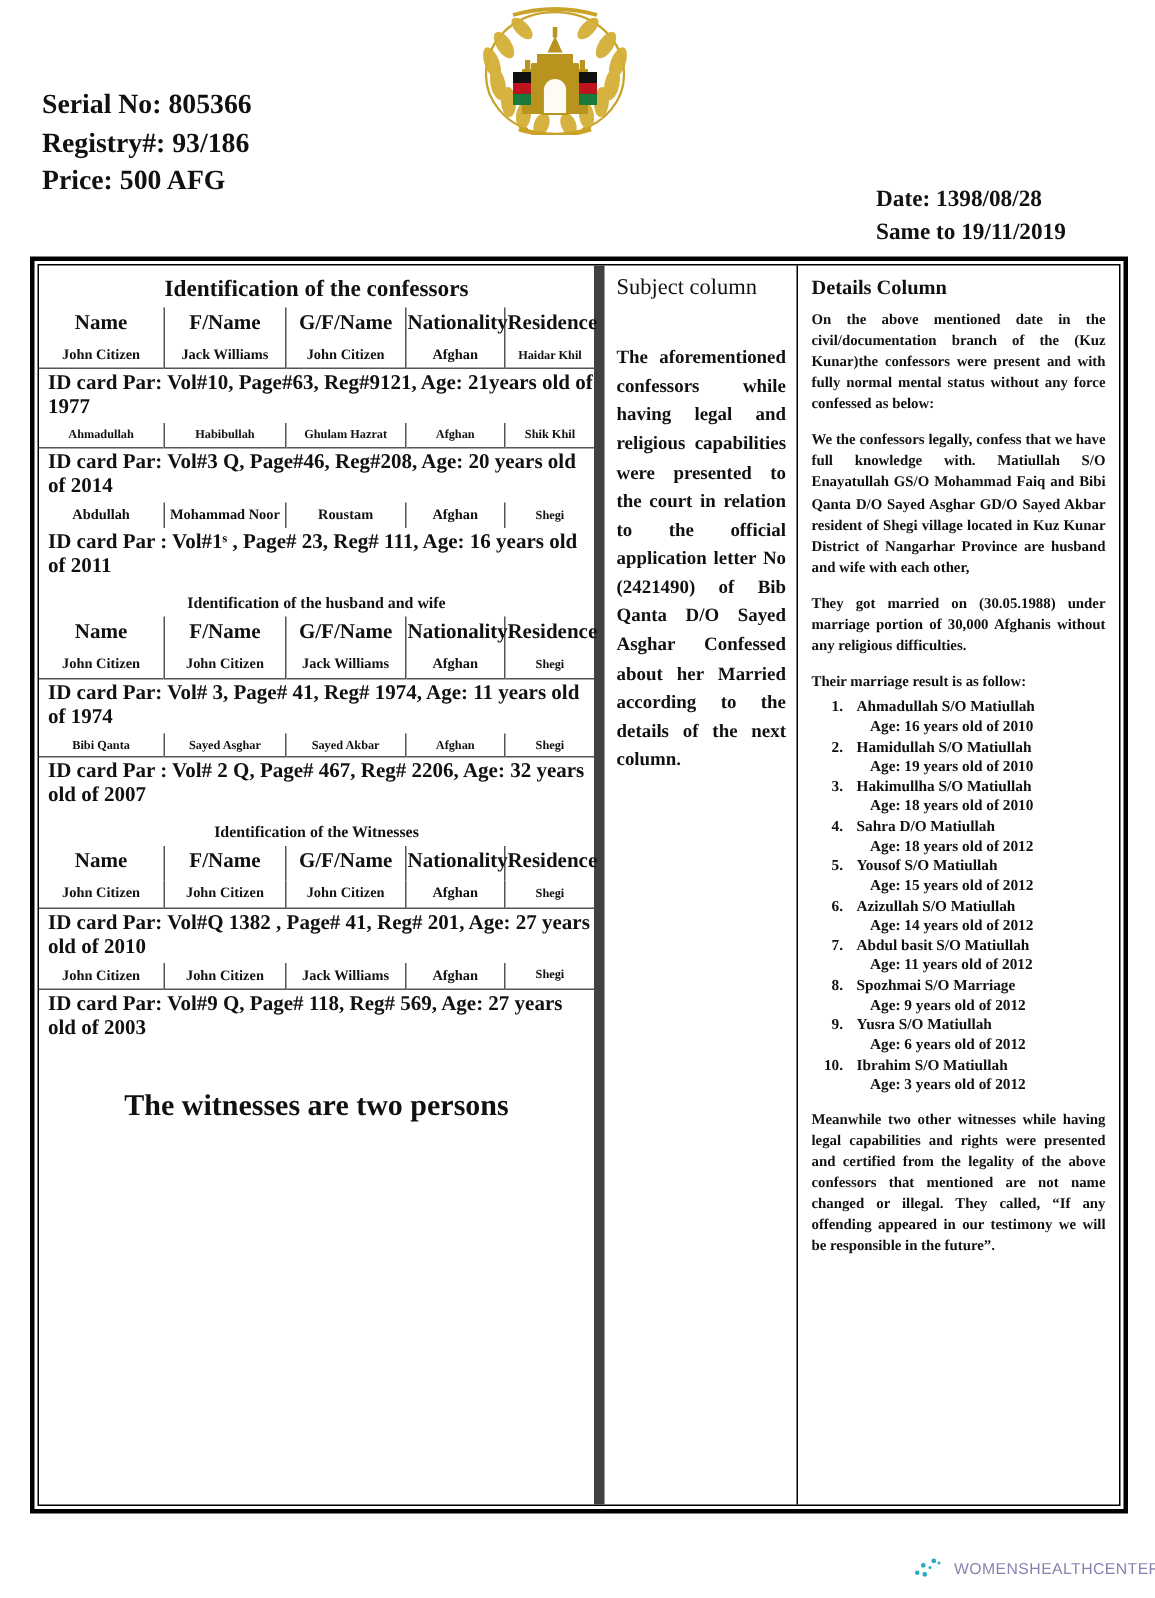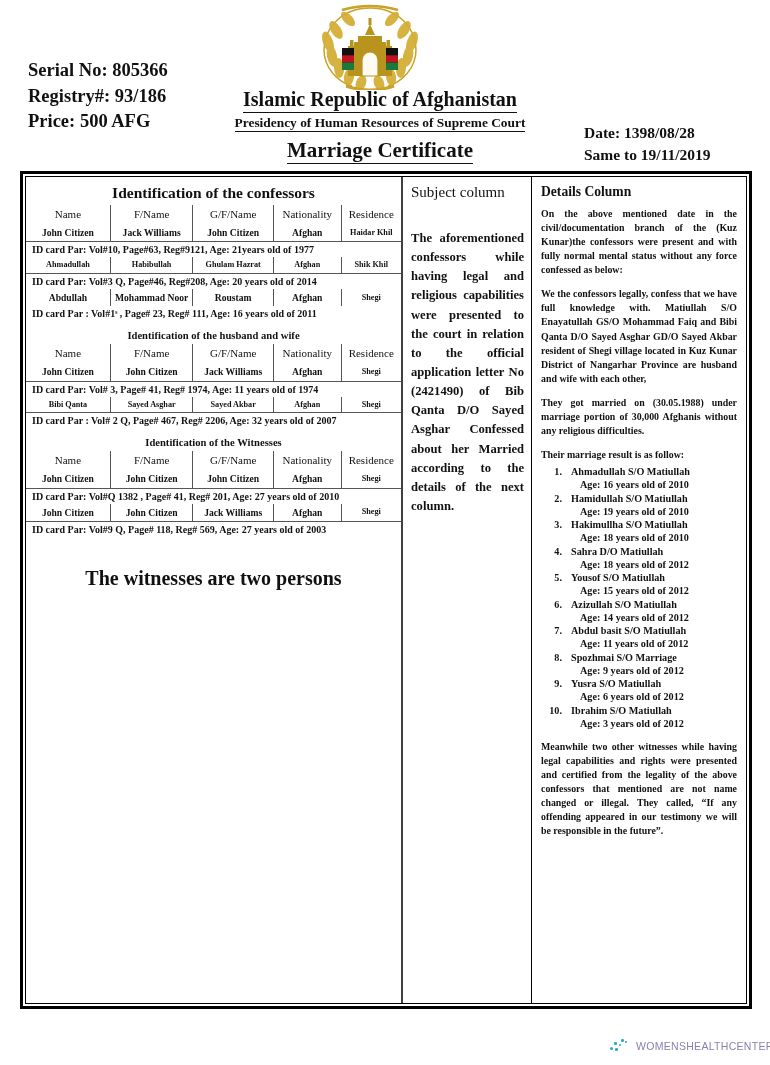--- a/index.html
+++ b/index.html
@@ -60,47 +60,47 @@
     width:732px; height:838px;
     border:3px solid #000;
     background:#fff;
   }
   .frame-inner {
     position:absolute; inset:2px;
     border:1px solid #000;
     display:flex;
   }
 
-  .col-left   { width:377px; border-right:2px solid #404040; position:relative; }
+  .col-left   { width:377px; border-right:7px solid #404040; position:relative; }
   .col-mid    { width:129px; border-right:1px solid #000; position:relative; }
   .col-right  { flex:1; position:relative; }
 
   
   .sec-title {
     text-align:center; font-weight:bold;
     padding:5px 0 3px;
   }
   .sec-title.big  { font-size:15.5px; padding-top:7px; }
   .sec-title.small{ font-size:10.6px; padding-top:9px; }
 
   table.grid { width:100%; border-collapse:collapse; table-layout:fixed; }
   table.grid td {
     text-align:center; vertical-align:middle;
     padding:2px 1px;
     border-right:1px solid #555;
   }
   table.grid td:last-child { border-right:none; }
   table.grid tr.hdr td {
-    font-size:11px; font-weight:normal; padding:3px 1px 4px;
+    font-size:14px; font-weight:bold; padding:3px 1px 4px;
   }
   table.grid tr.data td { font-size:9.6px; font-weight:bold; line-height:1.18; padding:3px 1px; }
   table.grid tr.data td.tiny { font-size:8.2px; }
   table.grid tr.idline td {
     border-right:none; text-align:left;
-    font-size:10px; font-weight:bold;
+    font-size:14px; font-weight:bold;
     padding:2px 0 2px 6px;
     border-top:1px solid #555;
   }
   table.grid tr.idline.nb td { border-top:none; }
 
   .colw1{ width:22.5%; } .colw2{ width:22%; } .colw3{ width:21.5%; }
   .colw4{ width:18%; }   .colw5{ width:16%; }
 
   .witness-note {
     text-align:center; font-size:20px; font-weight:bold;
@@ -208,25 +208,20 @@
     <div class="line">
       <span>Registry#:</span>
       <span class="val">93/186</span>
     </div>
     <div class="line">
       <span>Price:</span>
       <span class="val">500 AFG</span>
     </div>
   </div>
 
-  <div class="center-block">
-    <div><span class="ttl1">Islamic Republic of Afghanistan</span></div>
-    <div><span class="ttl2">Presidency of Human Resources of Supreme Court</span></div>
-    <div><span class="ttl3">Marriage Certificate</span></div>
-  </div>
 
   <div class="right-block">
     <div class="line">Date: 1398/08/28</div>
     <div class="line">Same to 19/11/2019</div>
   </div>
 </div>
 
 <div class="frame">
  <div class="frame-inner">
 

